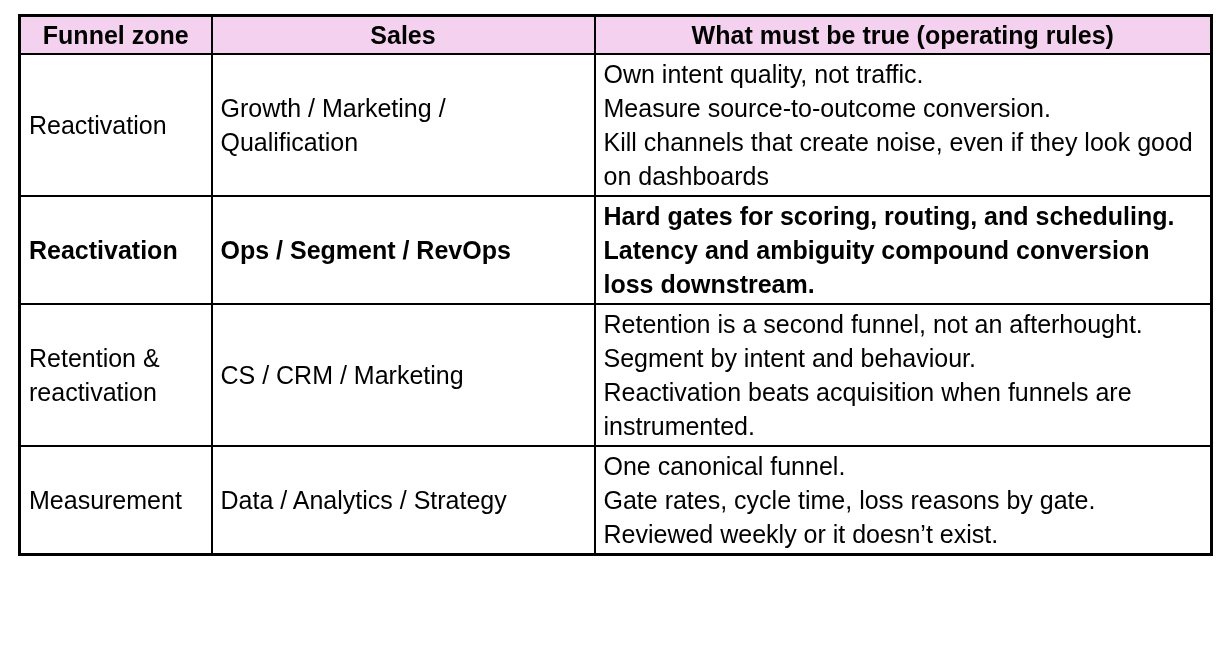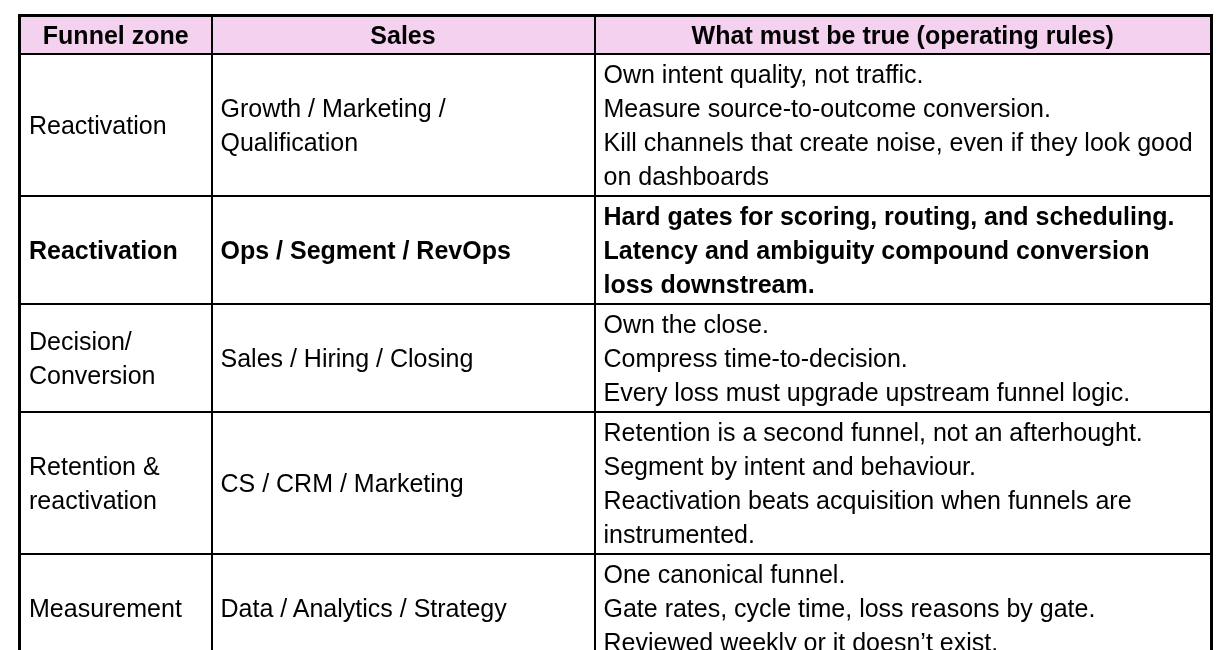--- a/index.html
+++ b/index.html
@@ -82,28 +82,20 @@
         <td class="rules-cell">Own intent quality, not traffic.
 Measure source-to-outcome conversion.
 Kill channels that create noise, even if they look good on dashboards</td>
       </tr>
       <tr class="r-qualification">
         <td>Reactivation</td>
         <td>Ops / Segment / RevOps</td>
         <td class="rules-cell">Hard gates for scoring, routing, and scheduling.
 Latency and ambiguity compound conversion loss downstream.</td>
       </tr>
-      <tr class="r-decision">
-        <td>Decision/
-Conversion</td>
-        <td>Sales / Hiring / Closing</td>
-        <td class="rules-cell">Own the close.
-Compress time-to-decision.
-Every loss must upgrade upstream funnel logic.</td>
-      </tr>
       <tr class="r-retention">
         <td>Retention &amp;
 reactivation</td>
         <td>CS / CRM / Marketing</td>
         <td class="rules-cell">Retention is a second funnel, not an afterhought.
 Segment by intent and behaviour.
 Reactivation beats acquisition when funnels are instrumented.</td>
       </tr>
       <tr class="r-measurement">
         <td>Measurement</td>

